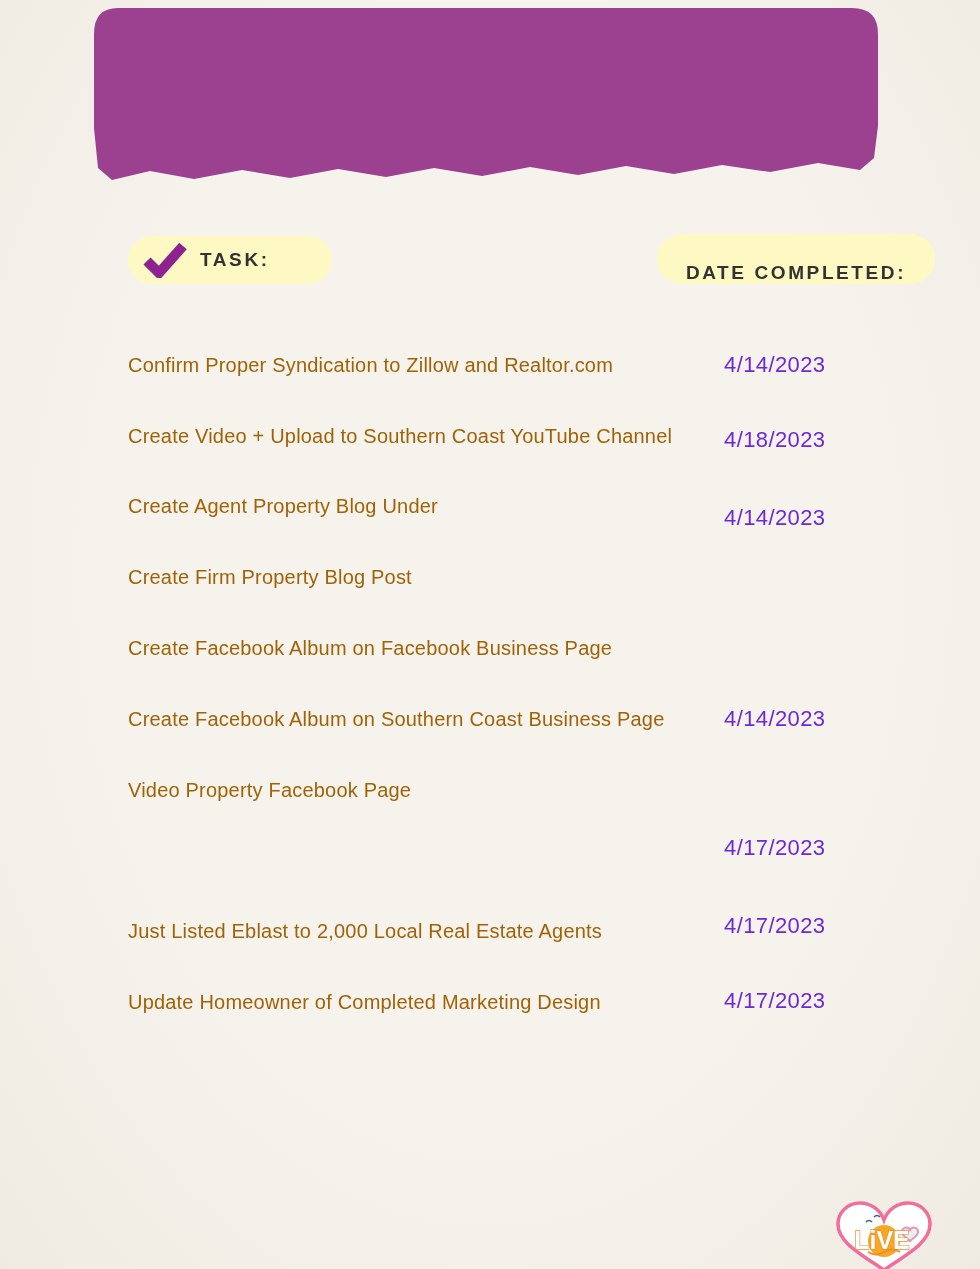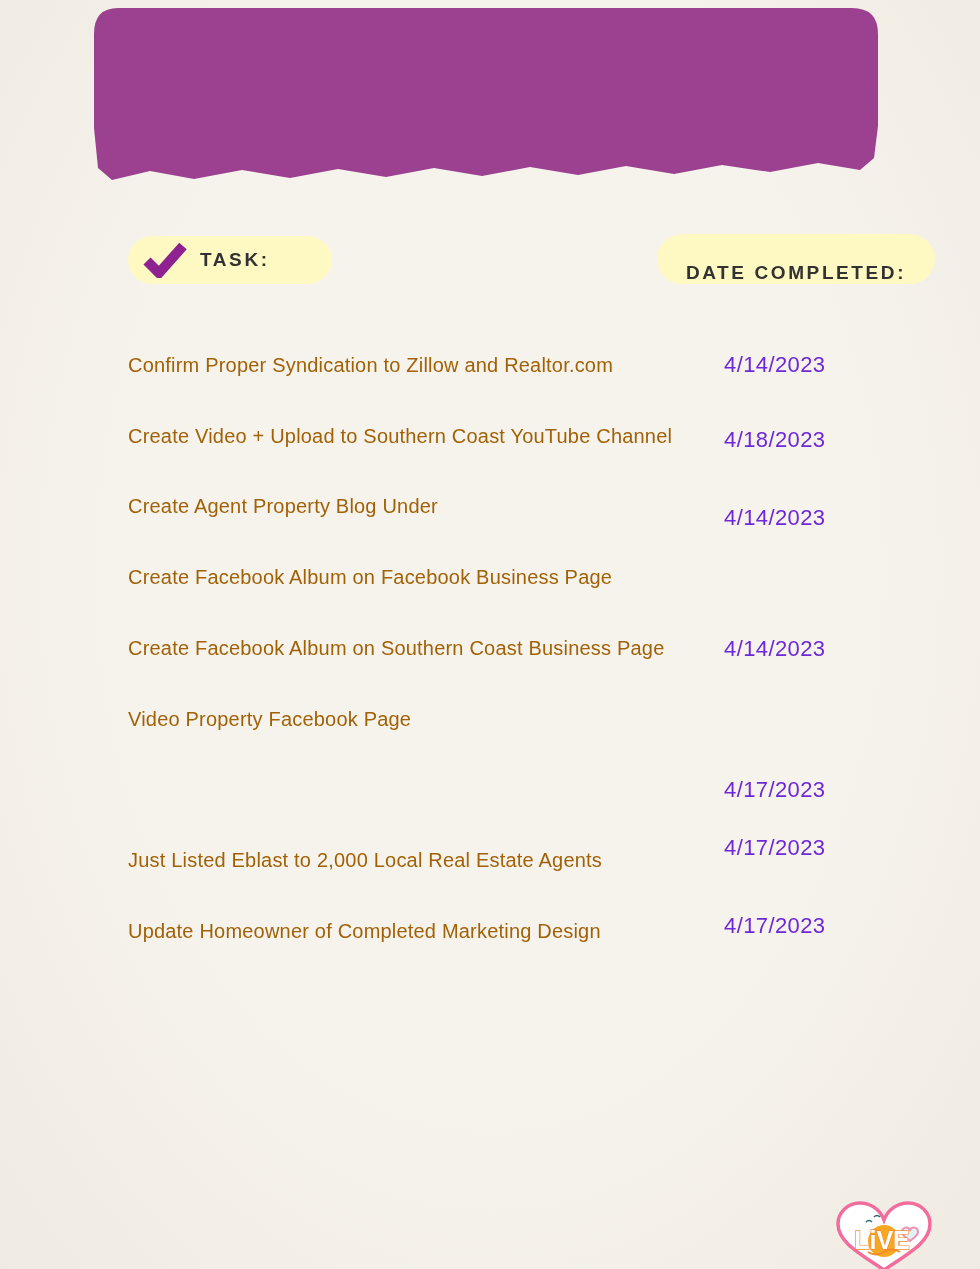--- a/index.html
+++ b/index.html
@@ -78,20 +78,24 @@
   </div>
   <div class="task-row">
     <span class="task-text">Create Video + Upload to Southern Coast YouTube Channel</span>
     <span class="task-date">4/18/2023</span>
   </div>
   <div class="task-row">
     <span class="task-text">Create Agent Property Blog Under</span>
     <span class="task-date">4/14/2023</span>
   </div>
   <div class="task-row">
+    <span class="task-text">Create Firm Property Blog Post</span>
+    <span class="task-date"></span>
+  </div>
+  <div class="task-row">
     <span class="task-text">Create Facebook Album on Facebook Business Page</span>
     <span class="task-date"></span>
   </div>
   <div class="task-row">
     <span class="task-text">Create Facebook Album on Southern Coast Business Page</span>
     <span class="task-date">4/14/2023</span>
   </div>
   <div class="task-row">
     <span class="task-text">Video Property Facebook Page</span>
     <span class="task-date"></span>

